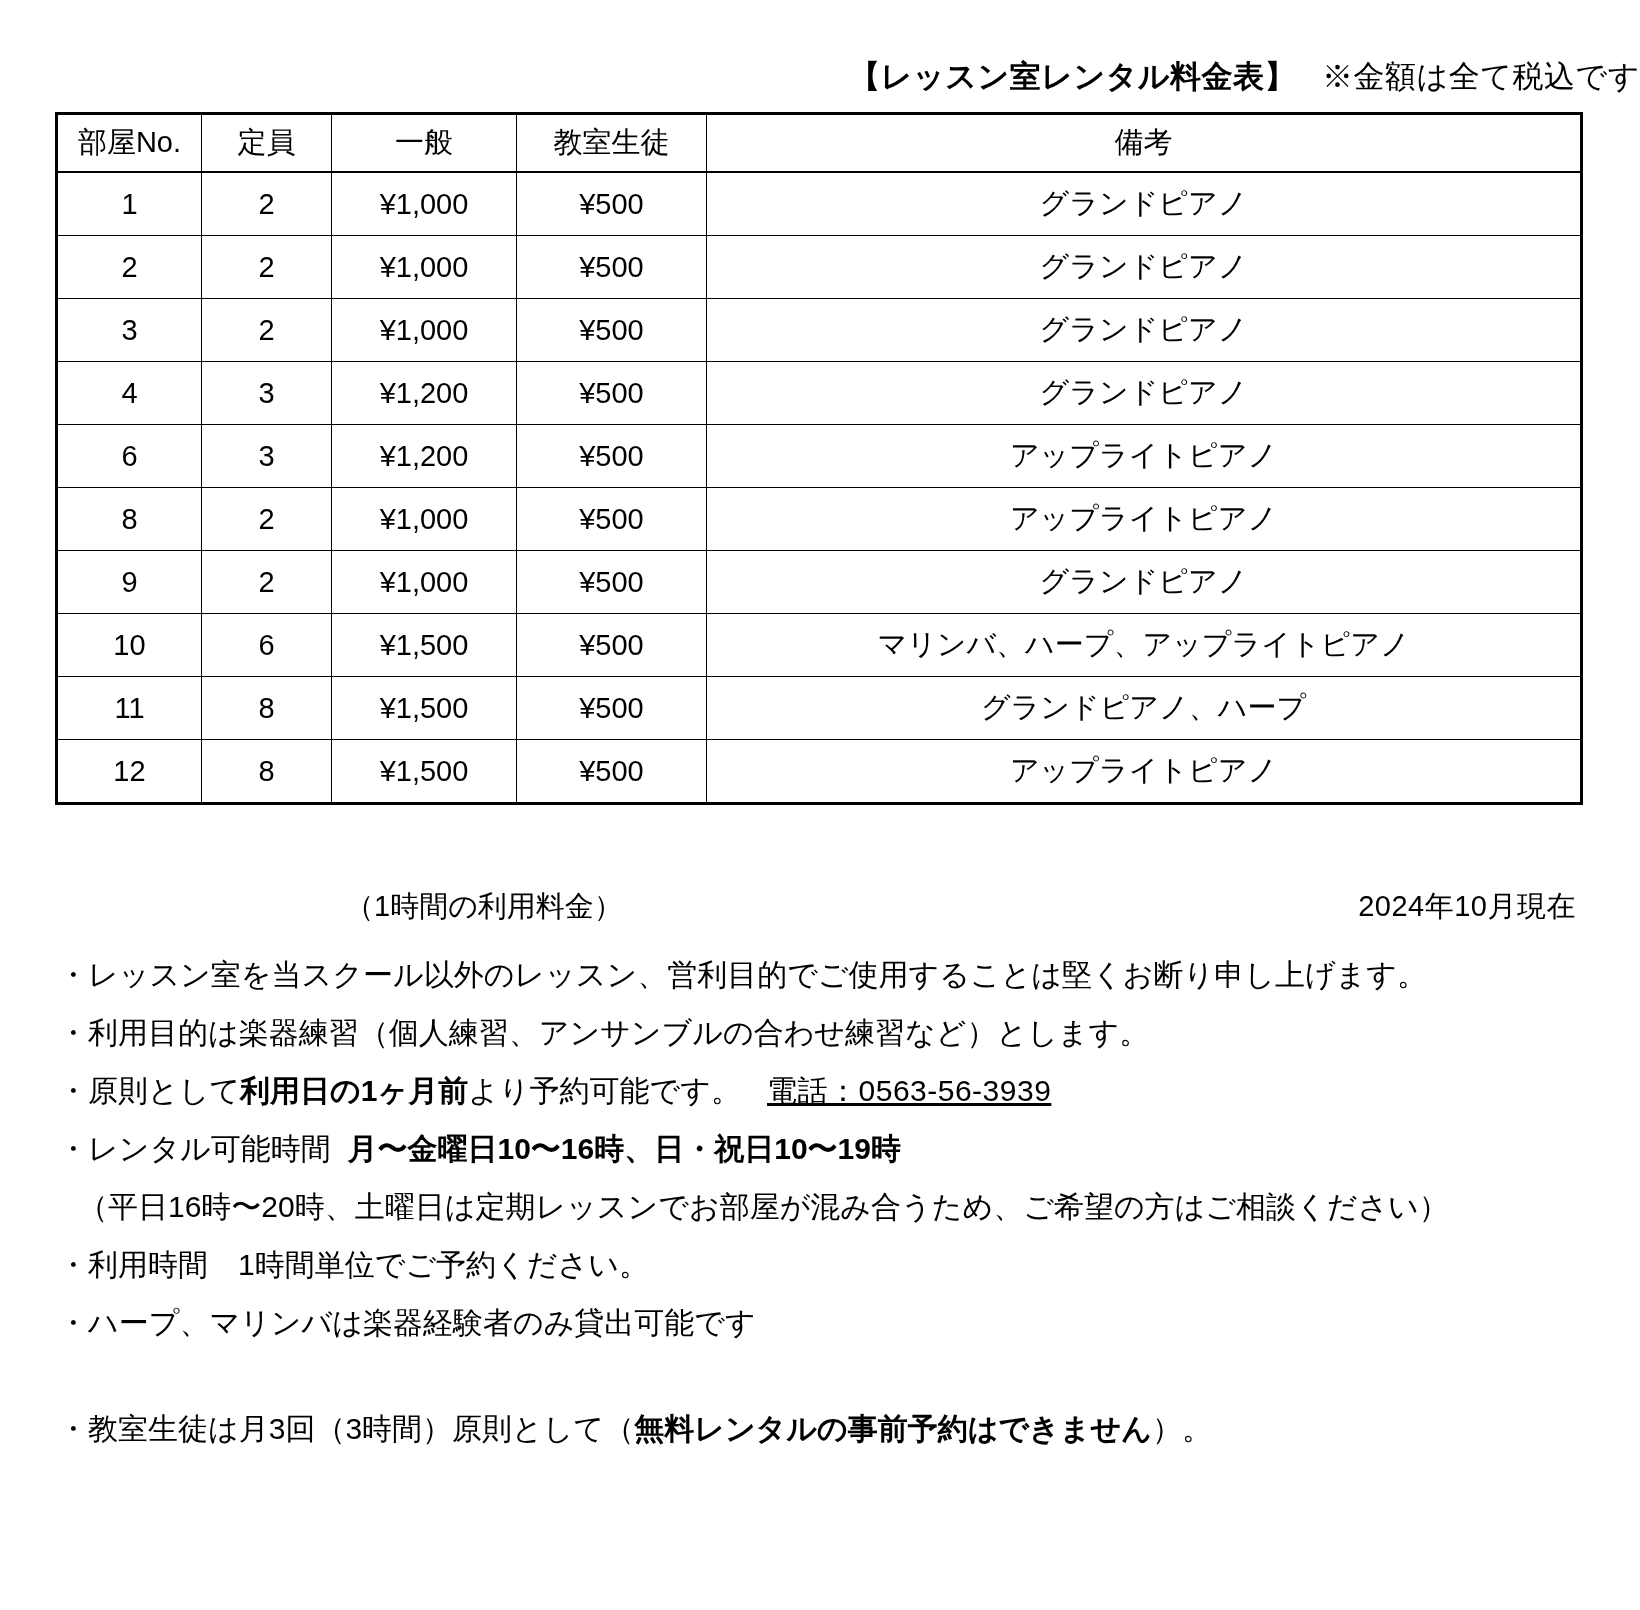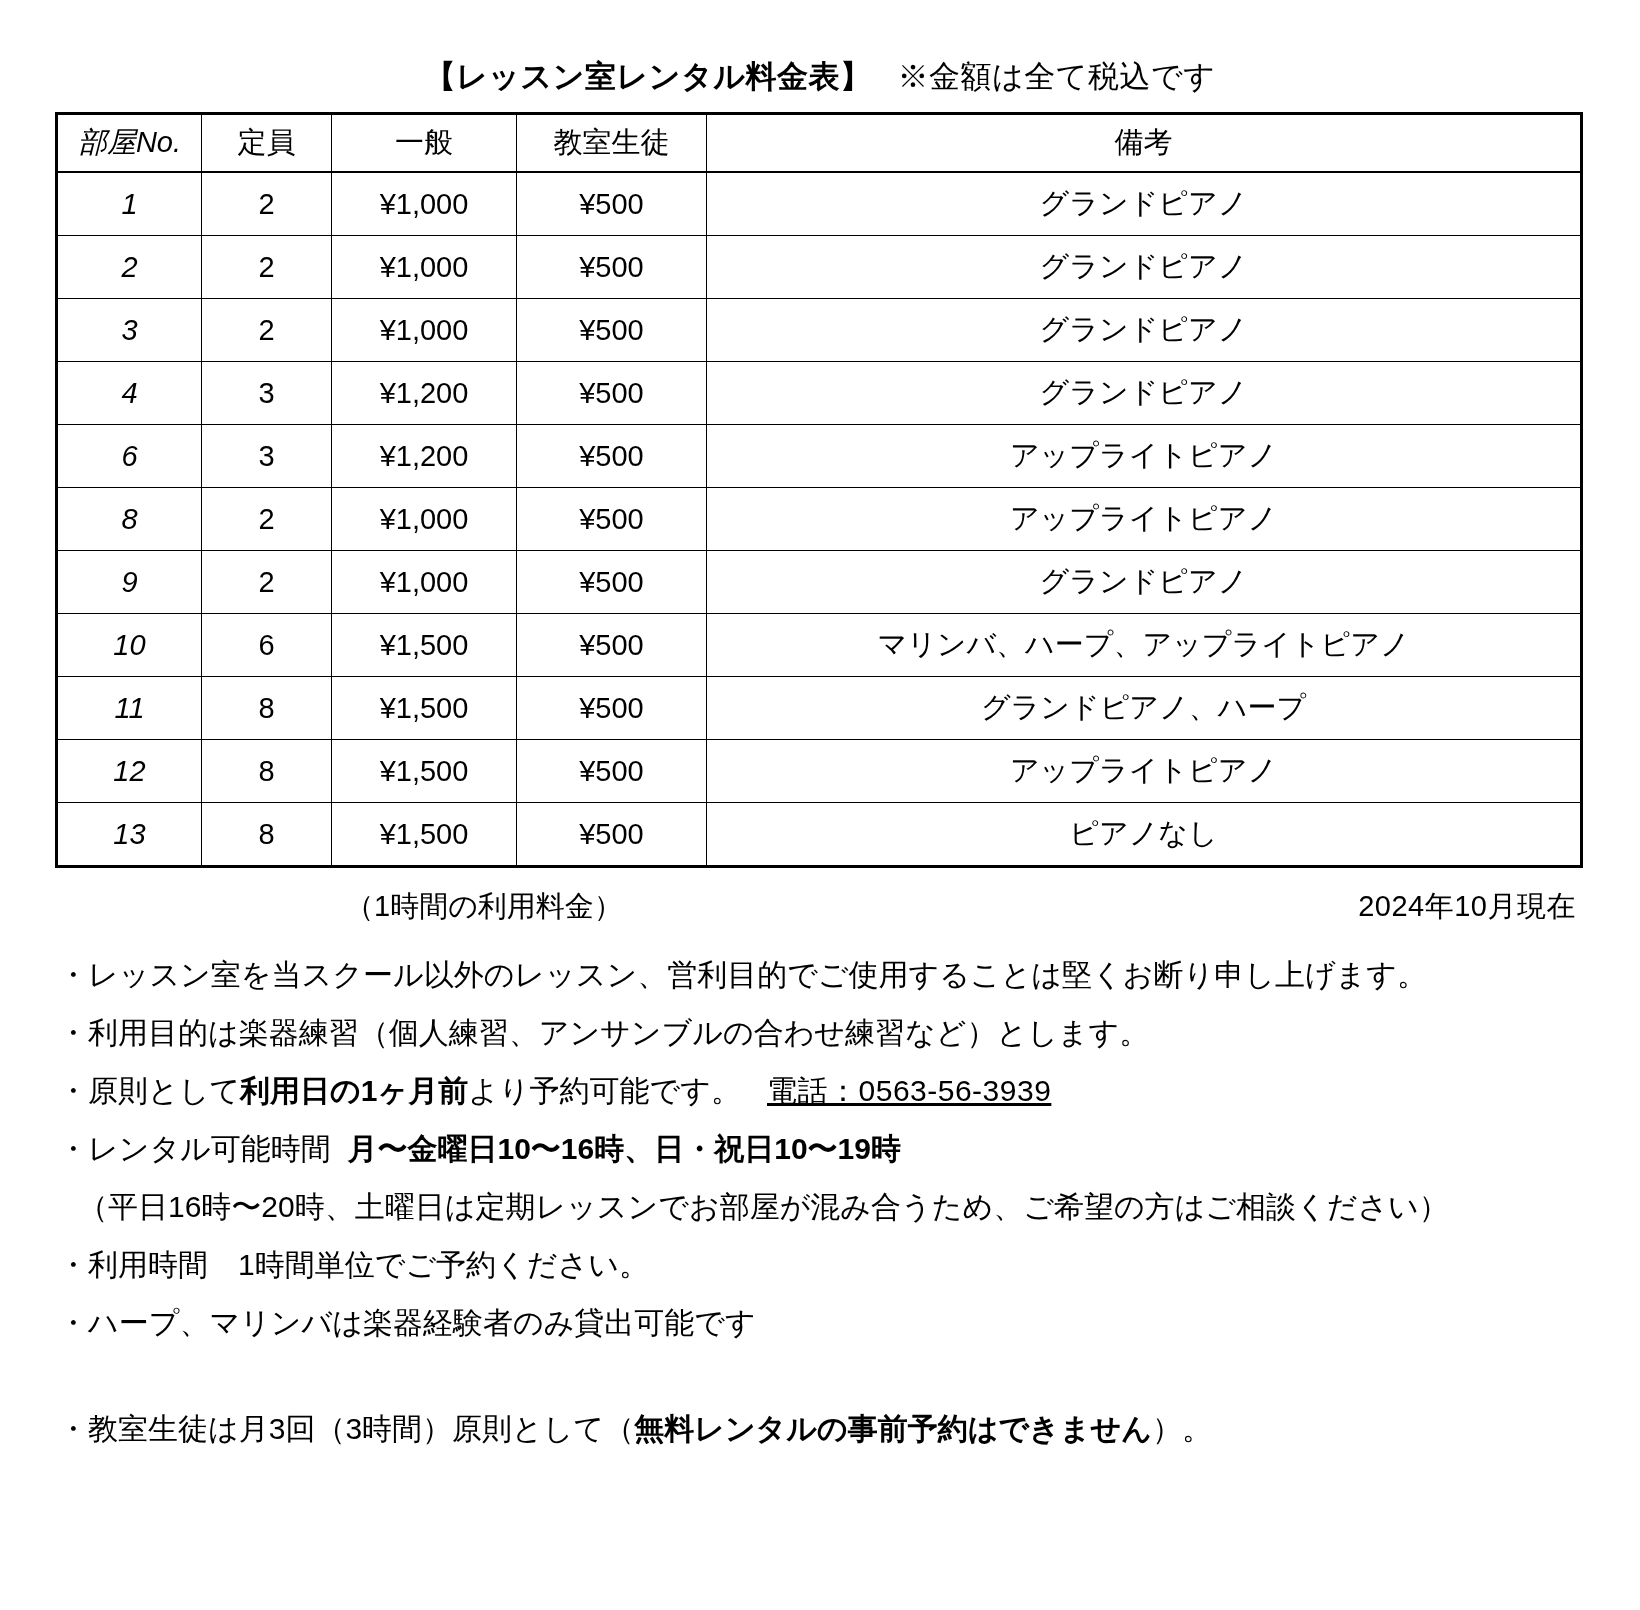--- a/index.html
+++ b/index.html
@@ -21,21 +21,21 @@
     height: 1610px;
     box-sizing: border-box;
   }
 
   
   .title-row {
     position: absolute;
     top: 56px;
     left: 0;
     width: 1640px;
-    text-align: center;
+    text-align: right;
     font-size: 31px;
     letter-spacing: 0.5px;
     white-space: nowrap;
   }
   .title-main {
     font-weight: 700;
   }
   .title-note {
     font-weight: 400;
     margin-left: 26px;
@@ -69,21 +69,21 @@
   col.c-room { width: 145px; }
   col.c-cap  { width: 130px; }
   col.c-gen  { width: 185px; }
   col.c-stu  { width: 190px; }
   col.c-note { width: 875px; }
 
   td.note {
     text-align: left;
     padding-left: 12px;
   }
-  .outer-left  { border-left: 3px solid #000 !important; font-style: italic; }
+  .outer-left  { border-left: 3px solid #000 !important; }
   .outer-right { border-right: 3px solid #000 !important; }
   .outer-top   { border-top: 3px solid #000 !important; }
   .outer-bottom{ border-bottom: 3px solid #000 !important; }
   .head-bottom { border-bottom: 2px solid #000 !important; }
 
   
   .under-row {
     position: absolute;
     top: 887px;
     left: 55px;
@@ -225,27 +225,20 @@
           <td>¥1,500</td>
           <td>¥500</td>
           <td class="note outer-right">グランドピアノ、ハープ</td>
         </tr>
         <tr>
           <td class="outer-left">12</td>
           <td>8</td>
           <td>¥1,500</td>
           <td>¥500</td>
           <td class="note outer-right">アップライトピアノ</td>
-        </tr>
-        <tr>
-          <td class="outer-left outer-bottom">13</td>
-          <td class="outer-bottom">8</td>
-          <td class="outer-bottom">¥1,500</td>
-          <td class="outer-bottom">¥500</td>
-          <td class="note outer-right outer-bottom">ピアノなし</td>
         </tr>
       </tbody>
     </table>
   </div>
 
   <div class="under-row">
     <span class="under-left">（1時間の利用料金）</span>
     <span class="under-right">2024年10月現在</span>
   </div>
 

